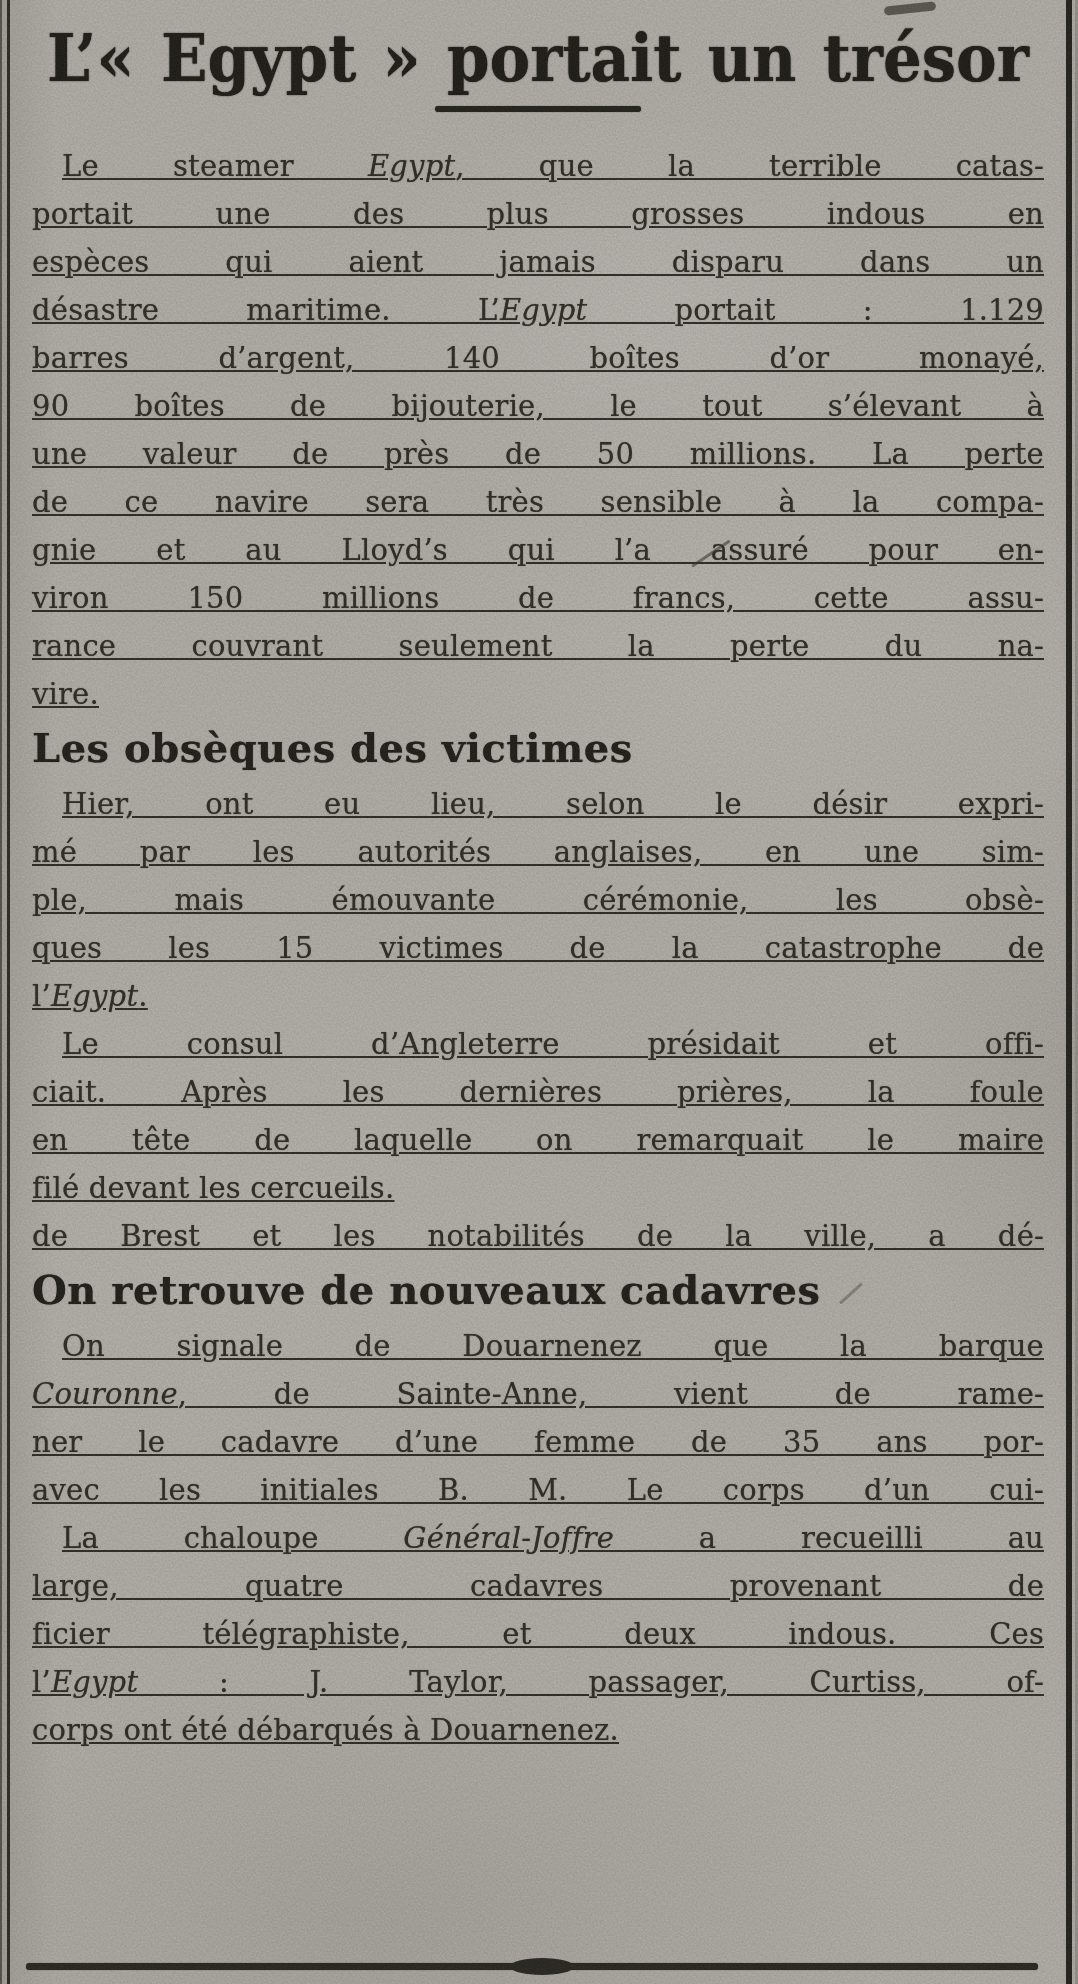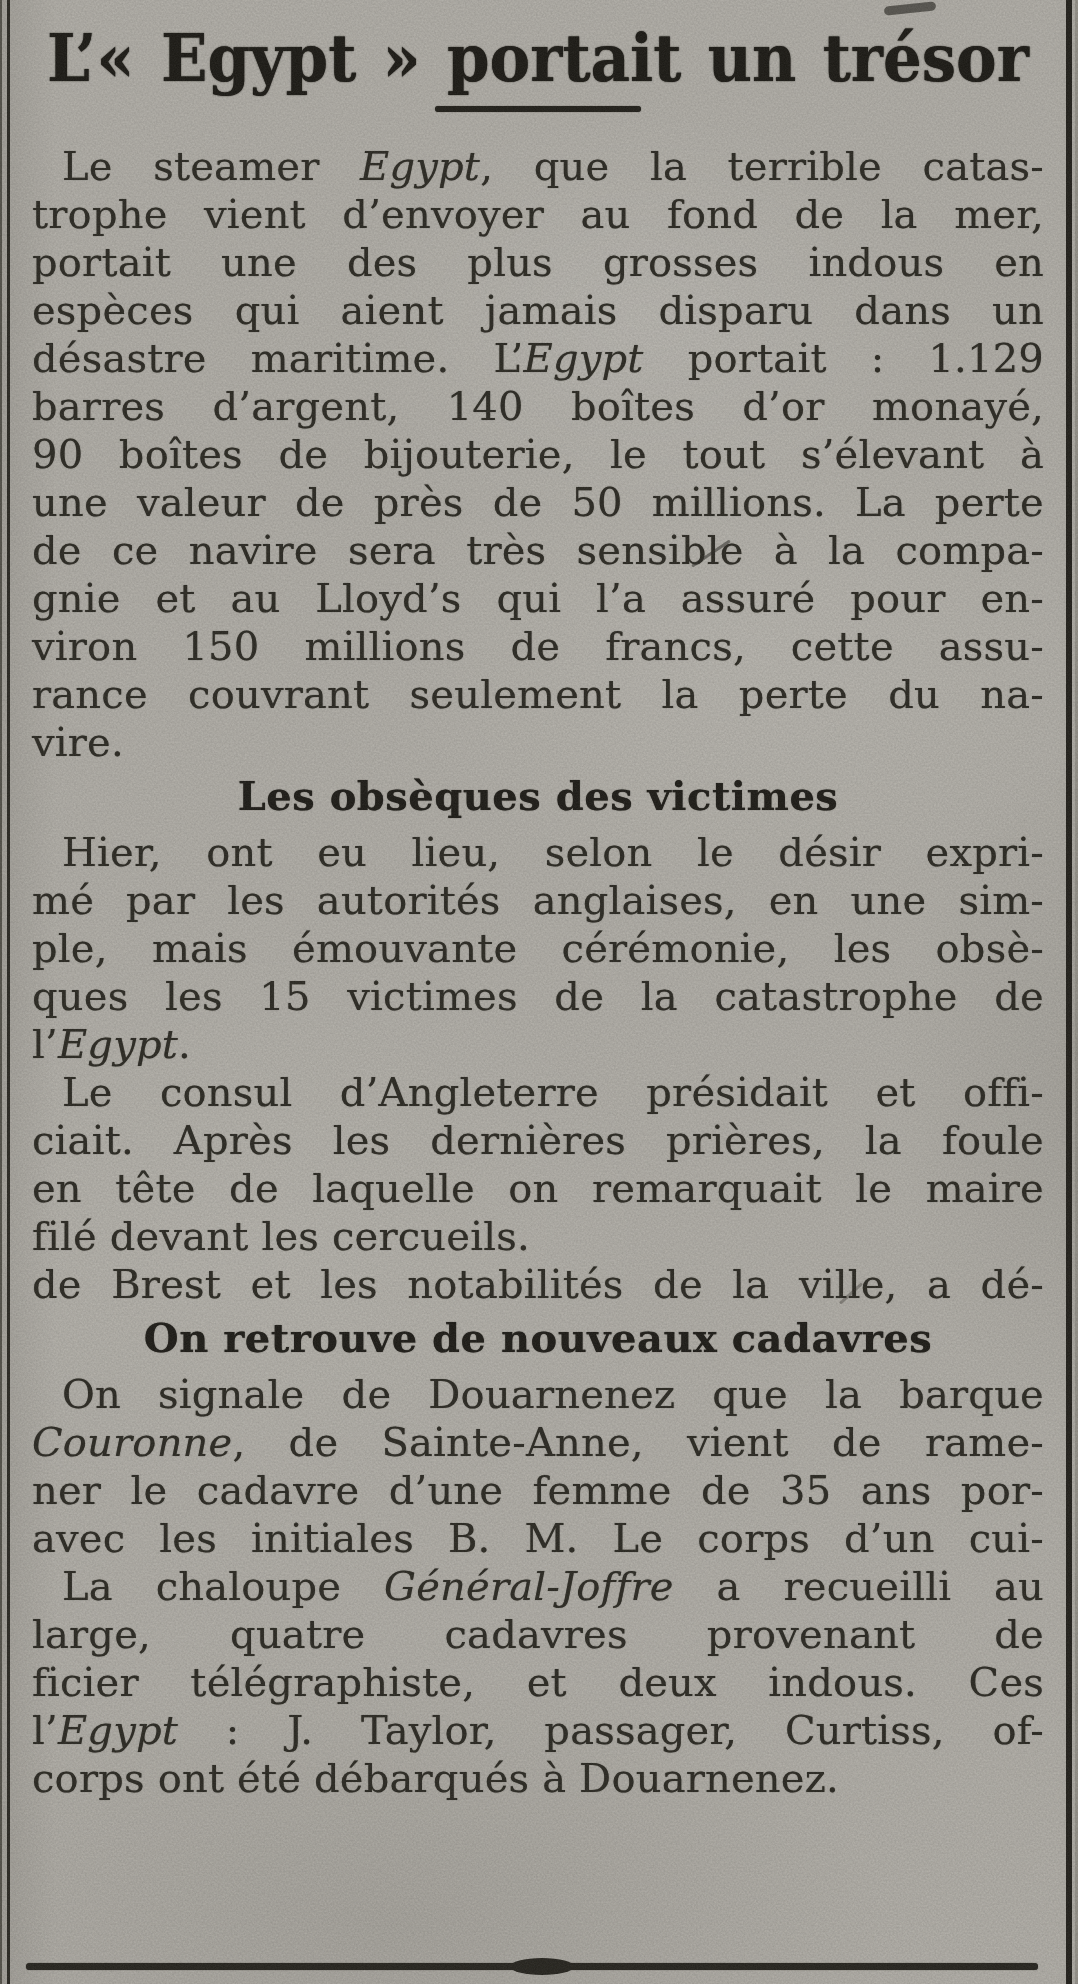--- a/index.html
+++ b/index.html
@@ -44,32 +44,33 @@
   }
   .title-divider{
     width:206px;height:6px;background:#211f19;
     margin:16px auto 0 auto;border-radius:3px;
     box-shadow:0 0 1px rgba(25,23,18,0.8);
   }
   .body-block{margin-top:30px;}
   .para{margin:0;}
   .line{
     line-height:48px;height:48px;
-    font-size:40px;letter-spacing:0.2px;
+    font-size:29px;letter-spacing:0.2px;
     text-align:justify;text-align-last:justify;
     white-space:normal;
     text-shadow:0 0 1px rgba(43,41,34,0.65);
+    text-decoration:underline;
   }
   .line.first{text-indent:30px;}
   .line.last{text-align-last:left;}
   .it{font-style:italic;}
   .subhead{
     margin:6px 0 8px 0;
     font-size:40px;line-height:48px;
-    font-weight:bold;text-align:center;
+    font-weight:bold;
     color:#1d1b16;letter-spacing:0.5px;
     text-shadow:0 0 1px rgba(25,23,18,0.8);
   }
   
   .bottom-rule{
     position:absolute;left:26px;top:1963px;width:1012px;height:7px;
     background:#26241e;border-radius:4px;
     box-shadow:0 0 1px rgba(25,23,18,0.9);
   }
   .bottom-rule .bulge{
@@ -92,21 +93,20 @@
   <div class="rule-left"></div>
   <div class="rule-right"></div>
   <div class="rule-right-edge"></div>
 
   <div class="content">
     <h1 class="title">L’« Egypt » portait un trésor</h1>
     <div class="title-divider"></div>
     <div class="body-block" id="article-body">
         <div class="para">
           <div class="line first">Le steamer <i class="it">Egypt</i>, que la terrible catas-</div>
-          <div class="line">trophe vient d’envoyer au fond de la mer,</div>
           <div class="line">portait une des plus grosses indous en</div>
           <div class="line">espèces qui aient jamais disparu dans un</div>
           <div class="line">désastre maritime. L’<i class="it">Egypt</i> portait : 1.129</div>
           <div class="line">barres d’argent, 140 boîtes d’or monayé,</div>
           <div class="line">90 boîtes de bijouterie, le tout s’élevant à</div>
           <div class="line">une valeur de près de 50 millions. La perte</div>
           <div class="line">de ce navire sera très sensible à la compa-</div>
           <div class="line">gnie et au Lloyd’s qui l’a assuré pour en-</div>
           <div class="line">viron 150 millions de francs, cette assu-</div>
           <div class="line">rance couvrant seulement la perte du na-</div>

